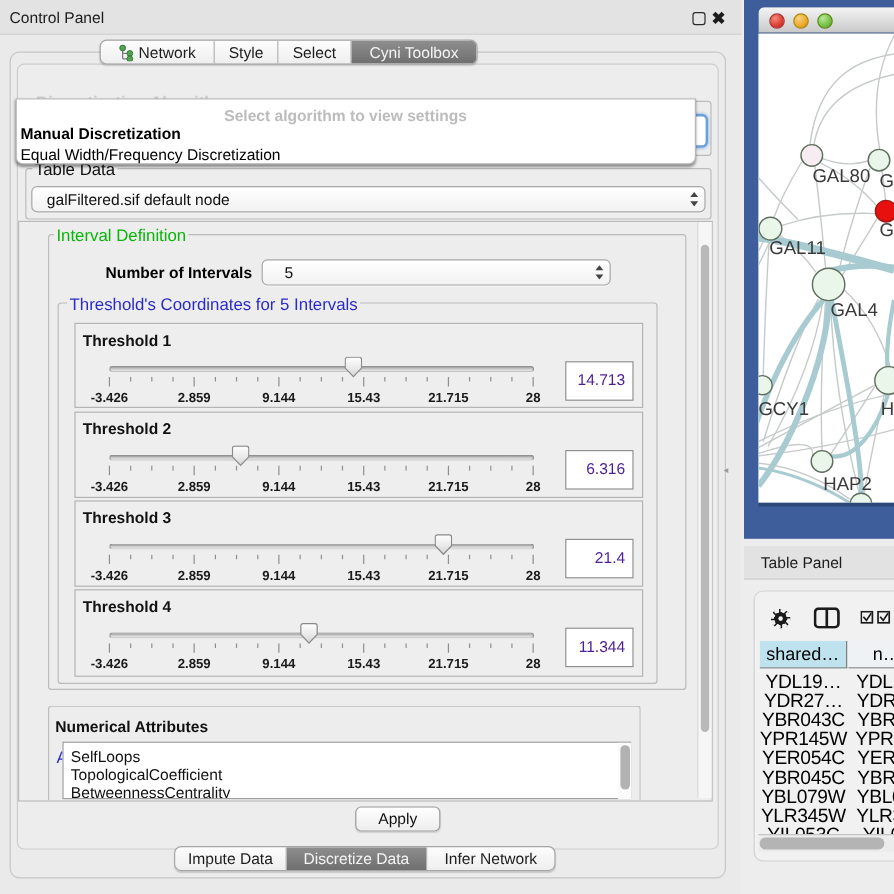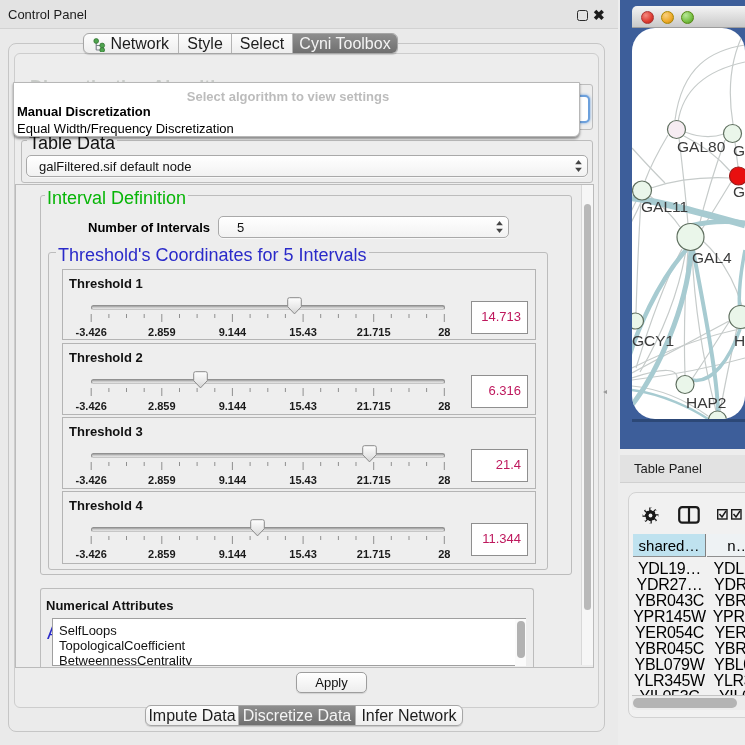--- a/index.html
+++ b/index.html
@@ -11,41 +11,41 @@
 #cptitle{left:0;top:0;width:618px;height:28px;background:#e3e3e3;border-bottom:1px solid #d2d2d2;}
 #cptitle span{position:absolute;left:8px;top:7px;font-size:13px;color:#1c1c1c;}
 #icoSquare{left:577px;top:10px;width:9px;height:9px;border:1.7px solid #2b2b2b;border-radius:2.5px;background:transparent;}
 #icoX{left:593px;top:7px;font-size:14px;font-weight:bold;color:#1b1b1b;}
 
 #outerPanel{left:8px;top:43px;width:595px;height:687px;border:1px solid #c6c6c6;border-radius:8px;background:#ebebeb;}
 #innerPanel{left:14px;top:53px;width:583px;height:653px;border:1px solid #cdcdcd;border-radius:6px;background:#ededed;}
 
 .tabbar{display:flex;border:1px solid #a6a6a6;border-radius:6px;overflow:hidden;
   background:linear-gradient(#fdfdfd,#eeeeee);box-shadow:0 1px 1px rgba(0,0,0,0.15);}
-.tab{font-size:16px;color:#1d1d1d;text-align:center;line-height:19px;height:19px;
+.tab{font-size:13px;color:#1d1d1d;text-align:center;line-height:19px;height:19px;
   border-right:1px solid #b4b4b4;white-space:nowrap;}
 .tab:last-child{border-right:none;}
 .tab.sel{background:linear-gradient(#8e8e8e,#6f6f6f);color:#f4f4f4;}
 #topTabs{left:83px;top:33px;}
 #botTabs{left:145px;top:705px;}
 
 .group{border:1px solid #bcbcbc;border-radius:3px;}
-.glabel{position:absolute;font-size:18px;background:#ededed;padding:0 2px;white-space:nowrap;}
+.glabel{position:absolute;font-size:14px;background:#ededed;padding:0 2px;white-space:nowrap;}
 
 .combo{background:linear-gradient(#ffffff,#f2f2f2);border:1px solid #a9a9a9;border-radius:5px;
   font-size:13px;color:#111;box-shadow:0 1px 0 rgba(255,255,255,.6);}
 .combo .ctext{position:absolute;left:12px;top:3px;}
 
 .tpanel{left:62px;width:472px;height:70px;border:1px solid #b4b4b4;background:#eeeeee;}
 .tpanel .tlabel{position:absolute;left:6px;top:6px;font-size:13px;font-weight:bold;color:#111;}
 .track{position:absolute;left:28px;top:35px;width:354px;height:5px;border-radius:2.5px;
   background:linear-gradient(#9b9b9b,#c9c9c9 45%,#e8e8e8);border:1px solid #919191;border-bottom-color:#c6c6c6;box-sizing:border-box;}
 .thumb{position:absolute;top:27px;width:15px;height:18px;}
 .vbox{position:absolute;left:408px;top:31px;width:55px;height:31px;background:#ffffff;
-  border:1px solid #8f8f8f;font-size:13px;color:#be185d;}
+  border:1px solid #8f8f8f;font-size:13px;color:#4c1d95;}
 .vbox span{position:absolute;right:6px;top:7px;}
 .ticklbl{position:absolute;top:56px;font-size:11px;font-weight:bold;color:#1a1a1a;transform:translateX(-50%);}
 
 #attrList{left:52px;top:618px;width:474px;height:48px;background:#ffffff;border:1px solid #9f9f9f;
   font-size:13px;color:#111;overflow:hidden;}
 #attrList div{padding-left:6px;height:15px;line-height:15px;}
 #attrList{padding-top:4px;box-sizing:border-box;}
 
 #applyBtn{left:268px;top:672px;width:69px;height:19px;border:1px solid #9d9d9d;border-radius:5px;
   background:linear-gradient(#ffffff,#ededed);font-size:13px;text-align:center;line-height:19px;color:#111;
@@ -54,21 +54,21 @@
 #popup{left:13px;top:82px;width:565px;height:53px;background:#ffffff;border:1px solid #b7b7b7;
   border-radius:0 0 6px 6px;box-shadow:0 2px 2.5px rgba(0,0,0,0.42);z-index:20;}
 #popup .hint{position:absolute;left:0;right:17px;top:6px;text-align:center;font-size:13px;font-weight:bold;color:#bcbcbc;}
 #popup .it1{position:absolute;left:3px;top:21px;font-size:13px;font-weight:bold;color:#000;}
 #popup .it2{position:absolute;left:3px;top:38px;font-size:13px;color:#000;}
 
 #netwin{left:620px;top:0;width:125px;height:449px;background:#3d5e9a;}
 #nettitle{left:632px;top:6px;width:113px;height:21px;border-top-left-radius:5px;
   background:linear-gradient(#f4f4f4,#c9c9c9);border-bottom:1px solid #9d9d9d;}
 .light{position:absolute;top:11px;width:11px;height:11px;border-radius:50%;}
-#canvas{left:632px;top:28px;width:113px;height:391px;background:#ffffff;overflow:hidden;border-radius:23px;}
+#canvas{left:632px;top:28px;width:113px;height:391px;background:#ffffff;overflow:hidden;}
 #tpbar{left:620px;top:455px;width:125px;height:27px;background:#e2e2e2;border-bottom:1px solid #d0d0d0;}
 #tpbar span{position:absolute;left:14px;top:6px;font-size:13px;color:#1c1c1c;}
 #tablebox{left:628px;top:492px;width:125px;height:224px;background:#f1f1f1;
   border:1px solid #d2d2d2;border-radius:8px 0 0 8px;}
 </style>
 </head>
 <body>
 <div class="abs" id="cpanel"></div>
 <div class="abs" id="cptitle">
     <span>Control Panel</span>

